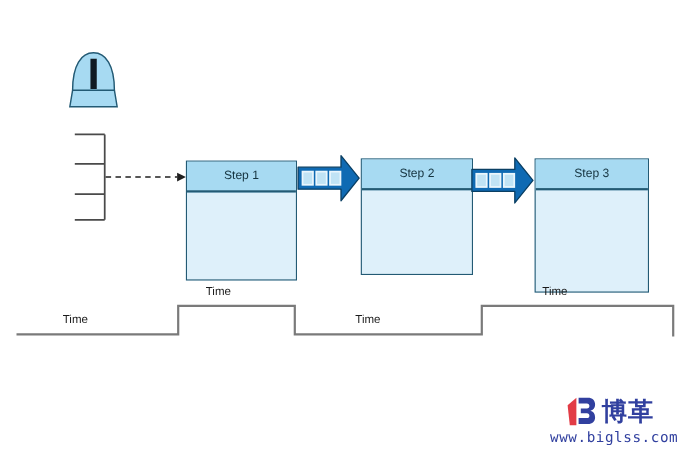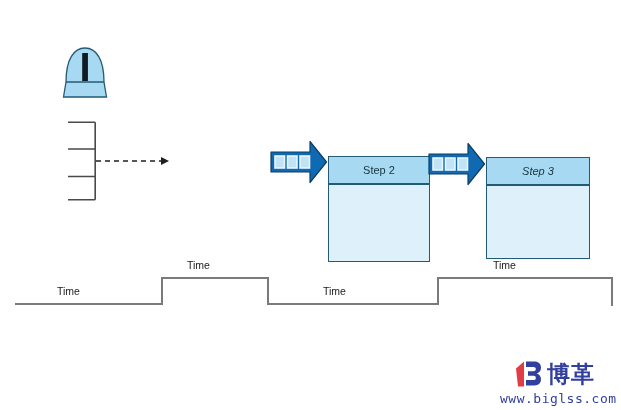--- a/index.html
+++ b/index.html
@@ -88,41 +88,45 @@
 
   <svg class="abs" style="left:66px; top:120px;" width="32" height="82" viewBox="0 0 32 82">
     <path class="gray-line" d="M29.2,2.2 V79.8 M2,2.2 H29.2 M2,29 H29.2 M2,56.5 H29.2 M2,79.8 H29.2"></path>
   </svg>
 
   <svg class="abs" style="left:95px; top:153px;" width="76" height="16" viewBox="0 0 76 16">
     <line class="dash-line" x1="1" y1="8" x2="66" y2="8"></line>
     <polygon class="dash-head" points="66,4 74,8 66,12"></polygon>
   </svg>
 
+  <div class="step-box" style="left:169px; top:146px; width:101px; height:109px;">
+    <div class="step-header">Step 1</div>
+    <div></div>
+  </div>
 
   <svg class="abs" style="left:270px; top:140px;" width="58" height="44" viewBox="0 0 58 44">
     <path class="push-arrow-path" d="M1,12 L40,12 L40,1.5 L56.5,22 L40,42.5 L40,32 L1,32 Z"></path>
     <rect class="push-square" x="5" y="16" width="9.5" height="12"></rect>
     <rect class="push-square" x="17.5" y="16" width="9.5" height="12"></rect>
     <rect class="push-square" x="30" y="16" width="9.5" height="12"></rect>
   </svg>
 
-  <div class="step-box" style="left:328px; top:156px; width:102px; height:106px;">
+  <div class="step-box" style="left:328px; top:144px; width:102px; height:106px;">
     <div class="step-header">Step 2</div>
     <div></div>
   </div>
 
   <svg class="abs" style="left:428px; top:142px;" width="58" height="44" viewBox="0 0 58 44">
     <path class="push-arrow-path" d="M1,12 L40,12 L40,1.5 L56.5,22 L40,42.5 L40,32 L1,32 Z"></path>
     <rect class="push-square" x="5" y="16" width="9.5" height="12"></rect>
     <rect class="push-square" x="17.5" y="16" width="9.5" height="12"></rect>
     <rect class="push-square" x="30" y="16" width="9.5" height="12"></rect>
   </svg>
 
-  <div class="step-box" style="left:486px; top:157px; width:104px; height:102px;font-style:italic;">
+  <div class="step-box" style="left:486px; top:144px; width:104px; height:122px;">
     <div class="step-header">Step 3</div>
     <div></div>
   </div>
 
   <svg class="abs" style="left:0px; top:270px;" width="621" height="40" viewBox="0 0 621 40">
     <polyline class="ladder-line" points="15,34 162,34 162,8 268,8 268,34 438,34 438,8 612,8 612,36"></polyline>
   </svg>
 
   <span class="time-label" style="left:57px; top:285px;">Time</span>
   <span class="time-label" style="left:187px; top:259px;">Time</span>

